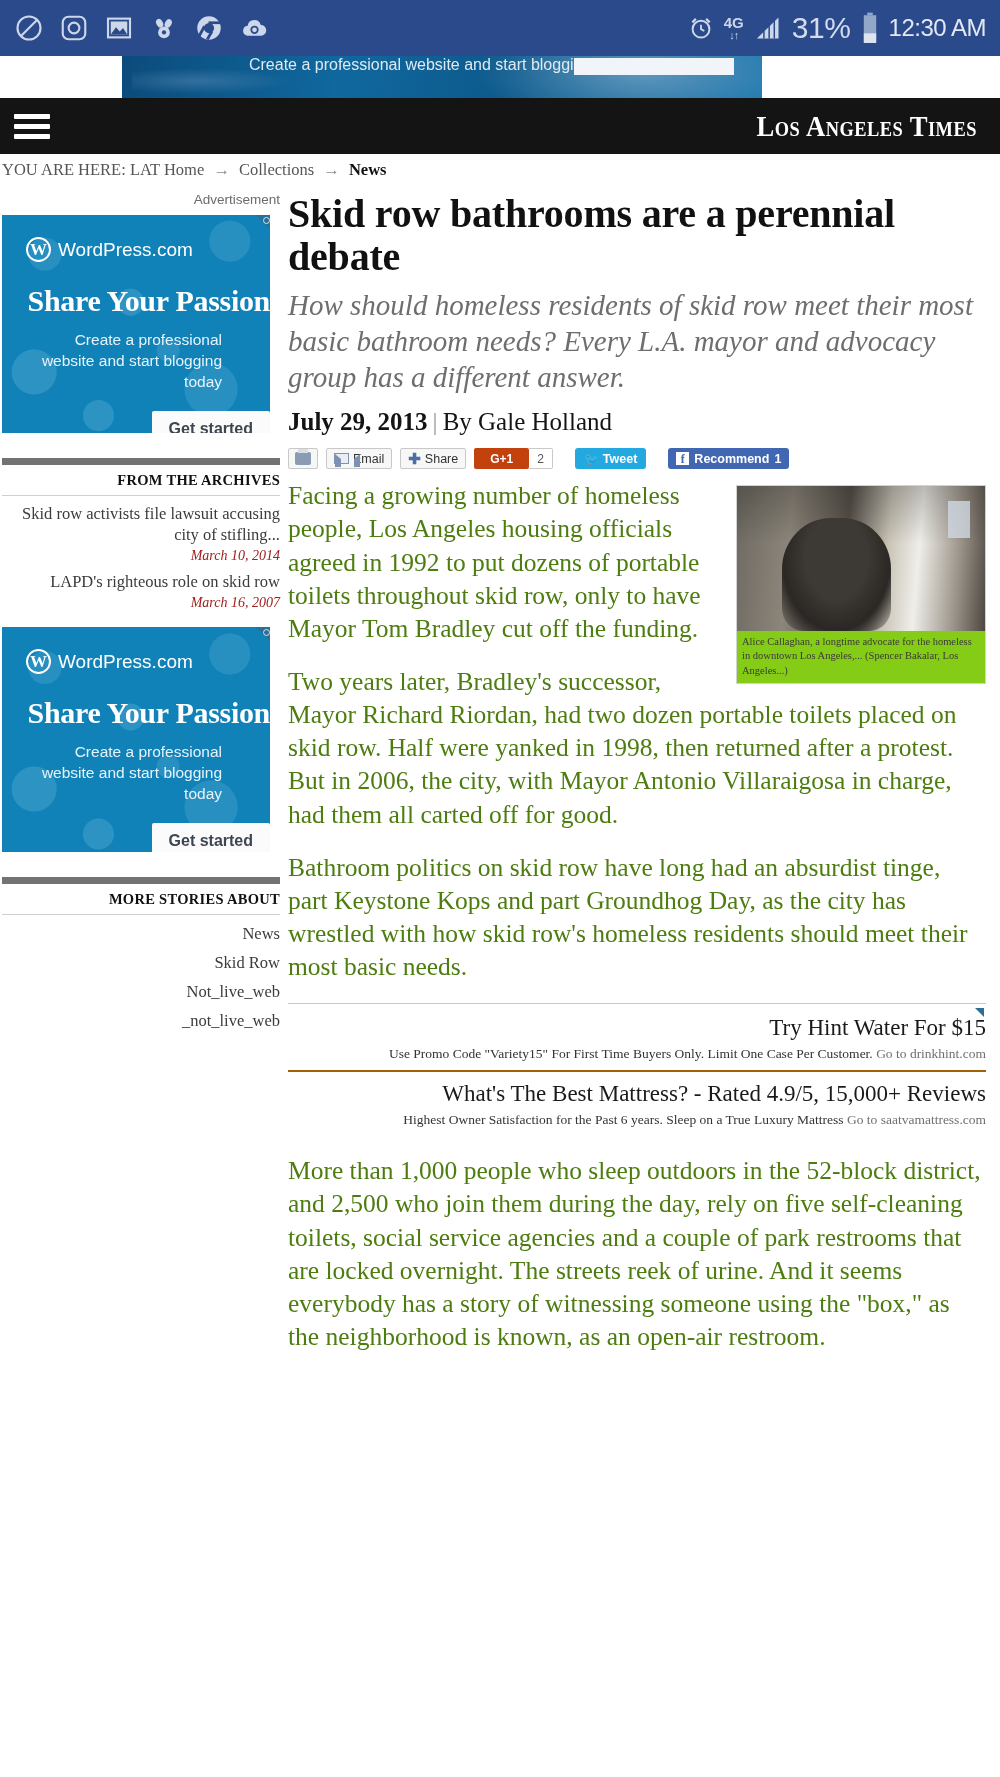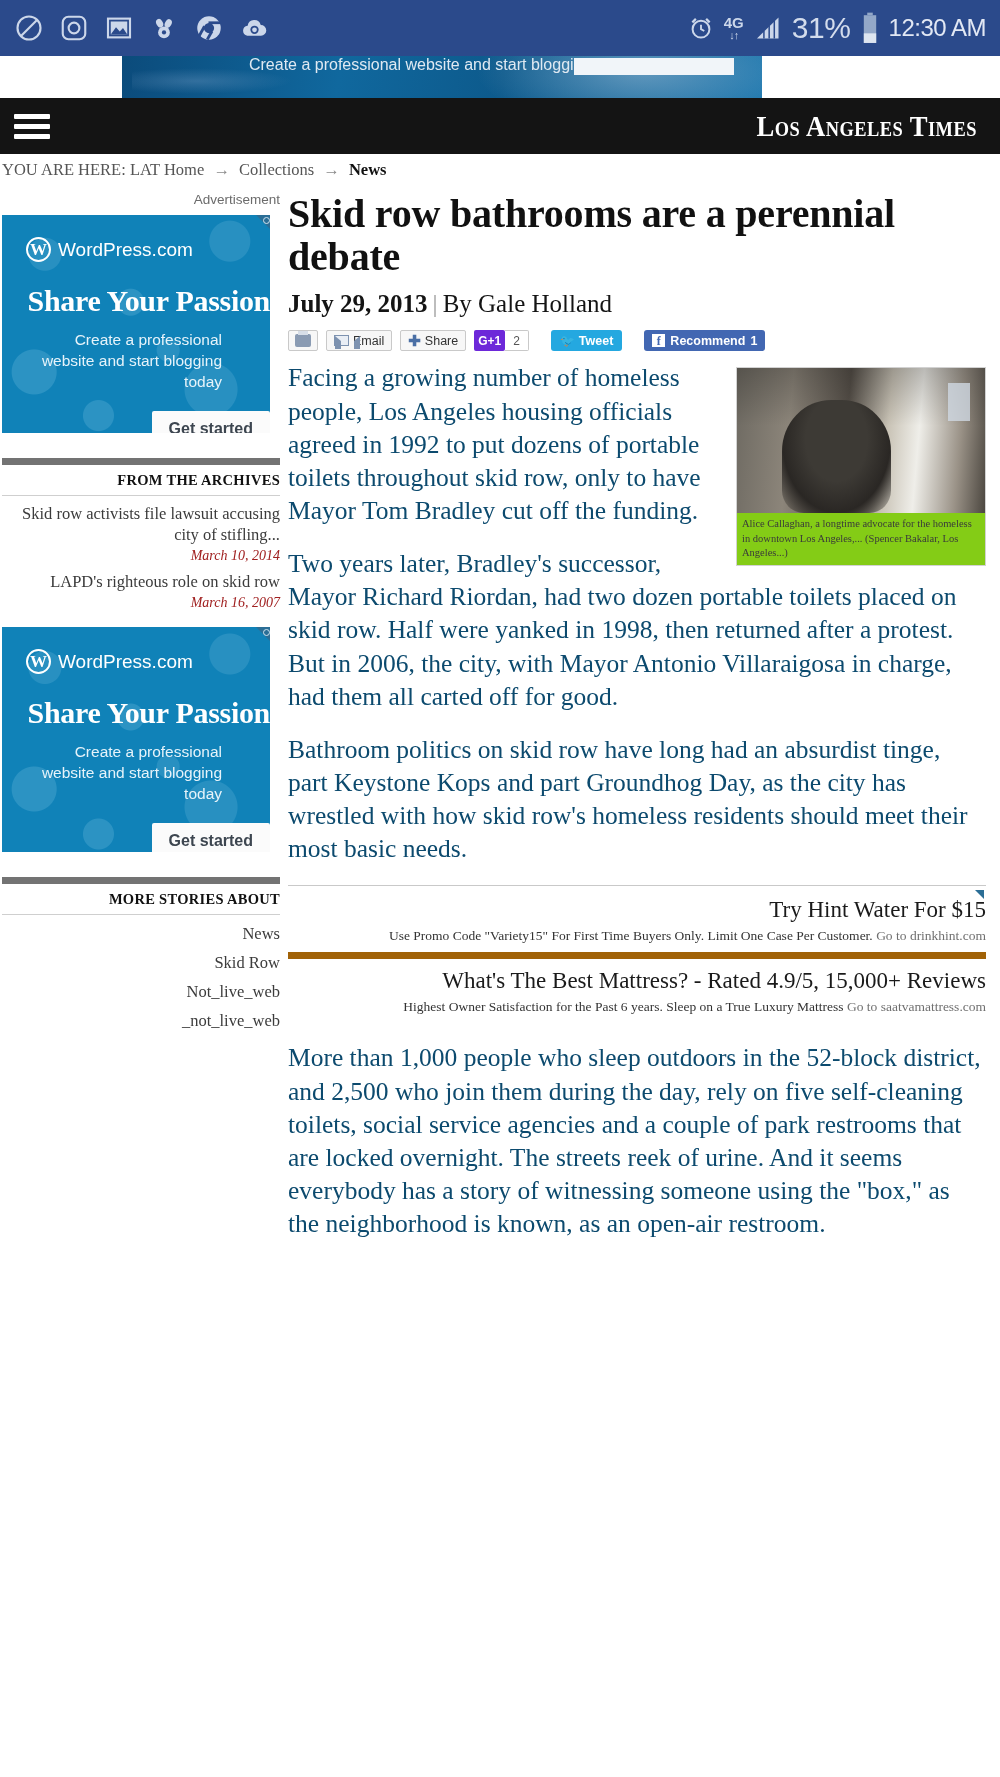--- a/index.html
+++ b/index.html
@@ -279,21 +279,21 @@
   }
   .sh.print { padding: 0 6px; }
   .sh-mail-ic { width: 15px; height: 11px; background:#e9eef5; border:1px solid #7d92b0; position: relative; }
   .sh-mail-ic::after{content:"";position:absolute;left:0;top:0;width:13px;height:8px;
     border-top:5px solid transparent;border-left:6.5px solid #7d92b0;border-right:6.5px solid #7d92b0;}
   .sh-print-ic { width: 16px; height: 13px; background:#8a9bb3; border-radius: 2px; position: relative;}
   .sh-print-ic::before{content:"";position:absolute;left:3px;top:-3px;width:10px;height:4px;background:#d7dee8;}
   .sh-plus { font-weight: bold; color:#4a6fa5; font-size: 15px; line-height: 1;}
   .sh-gplus {
     display:inline-flex;align-items:center;
-    background:#6d28d9;color:#fff;height:21px;padding:0 4px;border-radius:2px;
+    background:#c2410c;color:#fff;height:21px;padding:0 16px;border-radius:2px;
     font-weight:bold;font-size:12px;
   }
   .sh-gcount {
     display:inline-flex;align-items:center;justify-content:center;
     border:1px solid #c9c9c9;border-left:none;background:#fff;color:#555;
     height:21px;padding:0 8px;border-radius:0 2px 2px 0;font-size:12px;
   }
   .sh-tw {
     display:inline-flex;align-items:center;gap:4px;
     background:#24a8e0;color:#fff;height:21px;padding:0 9px;border-radius:3px;
@@ -309,21 +309,21 @@
     width:13px;height:13px;background:#fff;color:#4267b2;
     font-family:"Liberation Serif",serif;font-weight:bold;font-size:12px;line-height:1;
   }
   .tw-bird { font-size: 12px; }
 
   
   .bodytext {
     font-family: "Liberation Serif", serif;
     font-size: 25.5px;
     line-height: 1.30;
-    color: #0c4a6e;
+    color: #4d7c0f;
     margin-bottom: 20px;
   }
   .figure {
     float: right;
     width: 250px;
     margin: 6px 0 8px 18px;
     border: 1px solid #d2d2d2;
   }
   .figure-img {
     width: 248px; height: 145px;
@@ -358,21 +358,21 @@
     padding-top: 8px;
     position: relative;
   }
   .textads .ad-choice-tri {
     position: absolute; top: 4px; right: 2px;
     width: 0; height: 0;
     border-top: 9px solid #2b6e96;
     border-left: 9px solid transparent;
   }
   .ta-item { padding: 2px 0 8px 0; text-align: right; }
-  .ta-item + .ta-item { border-top: 7px solid #a16207; padding-top: 8px; }
+  .ta-item + .ta-item { border-top: 2px solid #a16207; padding-top: 8px; }
   .ta-title {
     font-family: "Liberation Serif", serif;
     font-size: 23px;
     line-height: 1.22;
     color: #1a1a1a;
     padding-left: 12px;
   }
   .ta-desc {
     font-family: "Liberation Serif", serif;
     font-size: 13.5px;
@@ -535,20 +535,21 @@
       <div class="tag-item">News</div>
       <div class="tag-item">Skid Row</div>
       <div class="tag-item">Not_live_web</div>
       <div class="tag-item">_not_live_web</div>
     </div>
   </div>
 
   <div class="content">
 
     <h1 class="headline">Skid row bathrooms are a perennial debate</h1>
+    <div class="deck">How should homeless residents of skid row meet their most basic bathroom needs? Every L.A. mayor and advocacy group has a different answer.</div>
 
     <div class="byline">
       <span class="date">July 29, 2013</span><span class="sep">|</span><span>By Gale Holland</span>
     </div>
 
     <div class="sharebar">
       <span class="sh print">
         <span class="sh-print-ic"></span>
       </span>
       <span class="sh">

